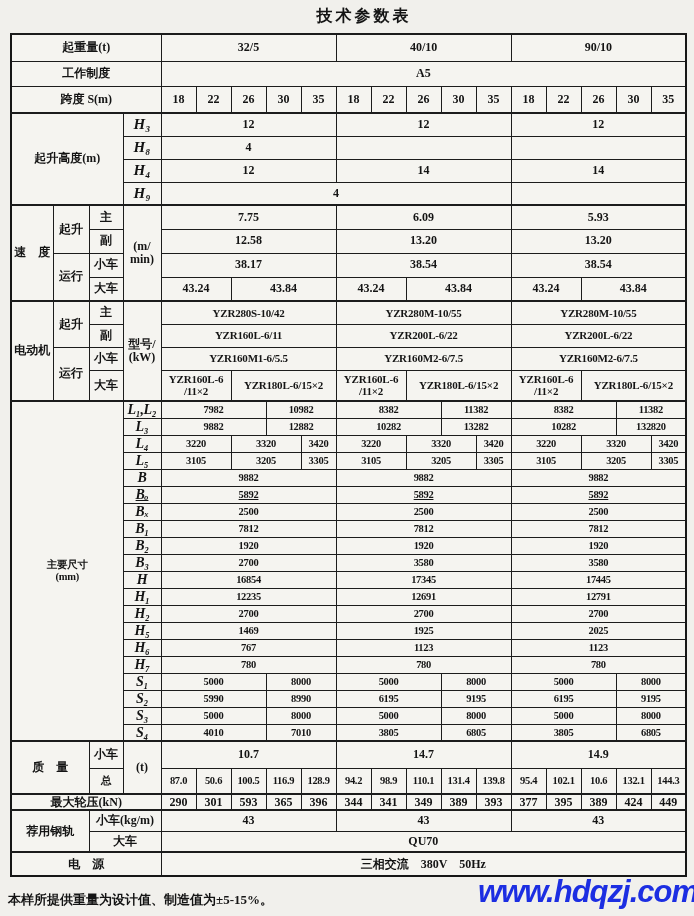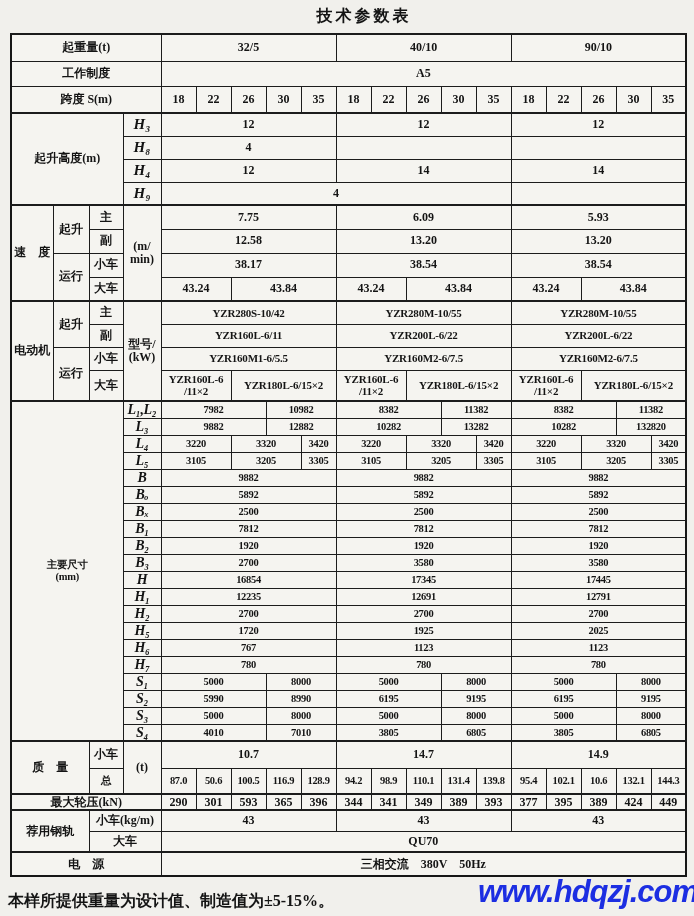--- a/index.html
+++ b/index.html
@@ -31,21 +31,21 @@
   }
   .ptable tr.sec td { border-top-width:2px; }
   .ptable td.lab { font-weight:700; }
   .ptable td.sub { font-style:italic; font-weight:700; font-size:15px; }
   .ptable tr.dense td { font-size:10.5px; letter-spacing:-0.3px; }
   .ptable tr.dense td.sub { font-size:14px;margin-top:37px; }
   .ptable tr.mrow td { font-size:11px; letter-spacing:-0.2px; }
   .ptable tr.mrow td.lab { font-size:12px; letter-spacing:0; }
   .footer-note {
     position:absolute; left:8px; top:891px;
-    font-size:16px; font-weight:700;
+    font-size:13px; font-weight:700;
   }
   .watermark {
     position:absolute; right:-4px; top:874px;
     font-family:"Liberation Sans","DejaVu Sans",sans-serif;
     font-size:31px; font-weight:800; font-style:italic;
     letter-spacing:-1px; white-space:nowrap;
   }
 </style>
 </head>
 <body style="background: rgb(241, 240, 236);">
@@ -237,21 +237,21 @@
         <td colspan="2">3105</td>
         <td colspan="2">3205</td>
         <td>3305</td>
       </tr>
       <tr class="dense" style="height: 17px;">
         <td class="sub">B</td>
         <td colspan="5">9882</td>
         <td colspan="5">9882</td>
         <td colspan="5">9882</td>
       </tr>
-      <tr class="dense" style="height: 17px;">
+      <tr class="dense" style="height: 17px; text-decoration: underline;">
         <td class="sub">Bₒ</td>
         <td colspan="5">5892</td>
         <td colspan="5">5892</td>
         <td colspan="5">5892</td>
       </tr>
       <tr class="dense" style="height: 17px;">
         <td class="sub">Bₓ</td>
         <td colspan="5">2500</td>
         <td colspan="5">2500</td>
         <td colspan="5">2500</td>
@@ -287,21 +287,21 @@
         <td colspan="5">12791</td>
       </tr>
       <tr class="dense" style="height: 17px; padding-left: 24px;">
         <td class="sub">H₂</td>
         <td colspan="5">2700</td>
         <td colspan="5">2700</td>
         <td colspan="5">2700</td>
       </tr>
       <tr class="dense" style="height: 17px;">
         <td class="sub">H₅</td>
-        <td colspan="5">1720</td>
+        <td colspan="5">1469</td>
         <td colspan="5">1925</td>
         <td colspan="5">2025</td>
       </tr>
       <tr class="dense" style="height: 17px;">
         <td class="sub">H₆</td>
         <td colspan="5">767</td>
         <td colspan="5">1123</td>
         <td colspan="5">1123</td>
       </tr>
       <tr class="dense" style="height: 17px;">

